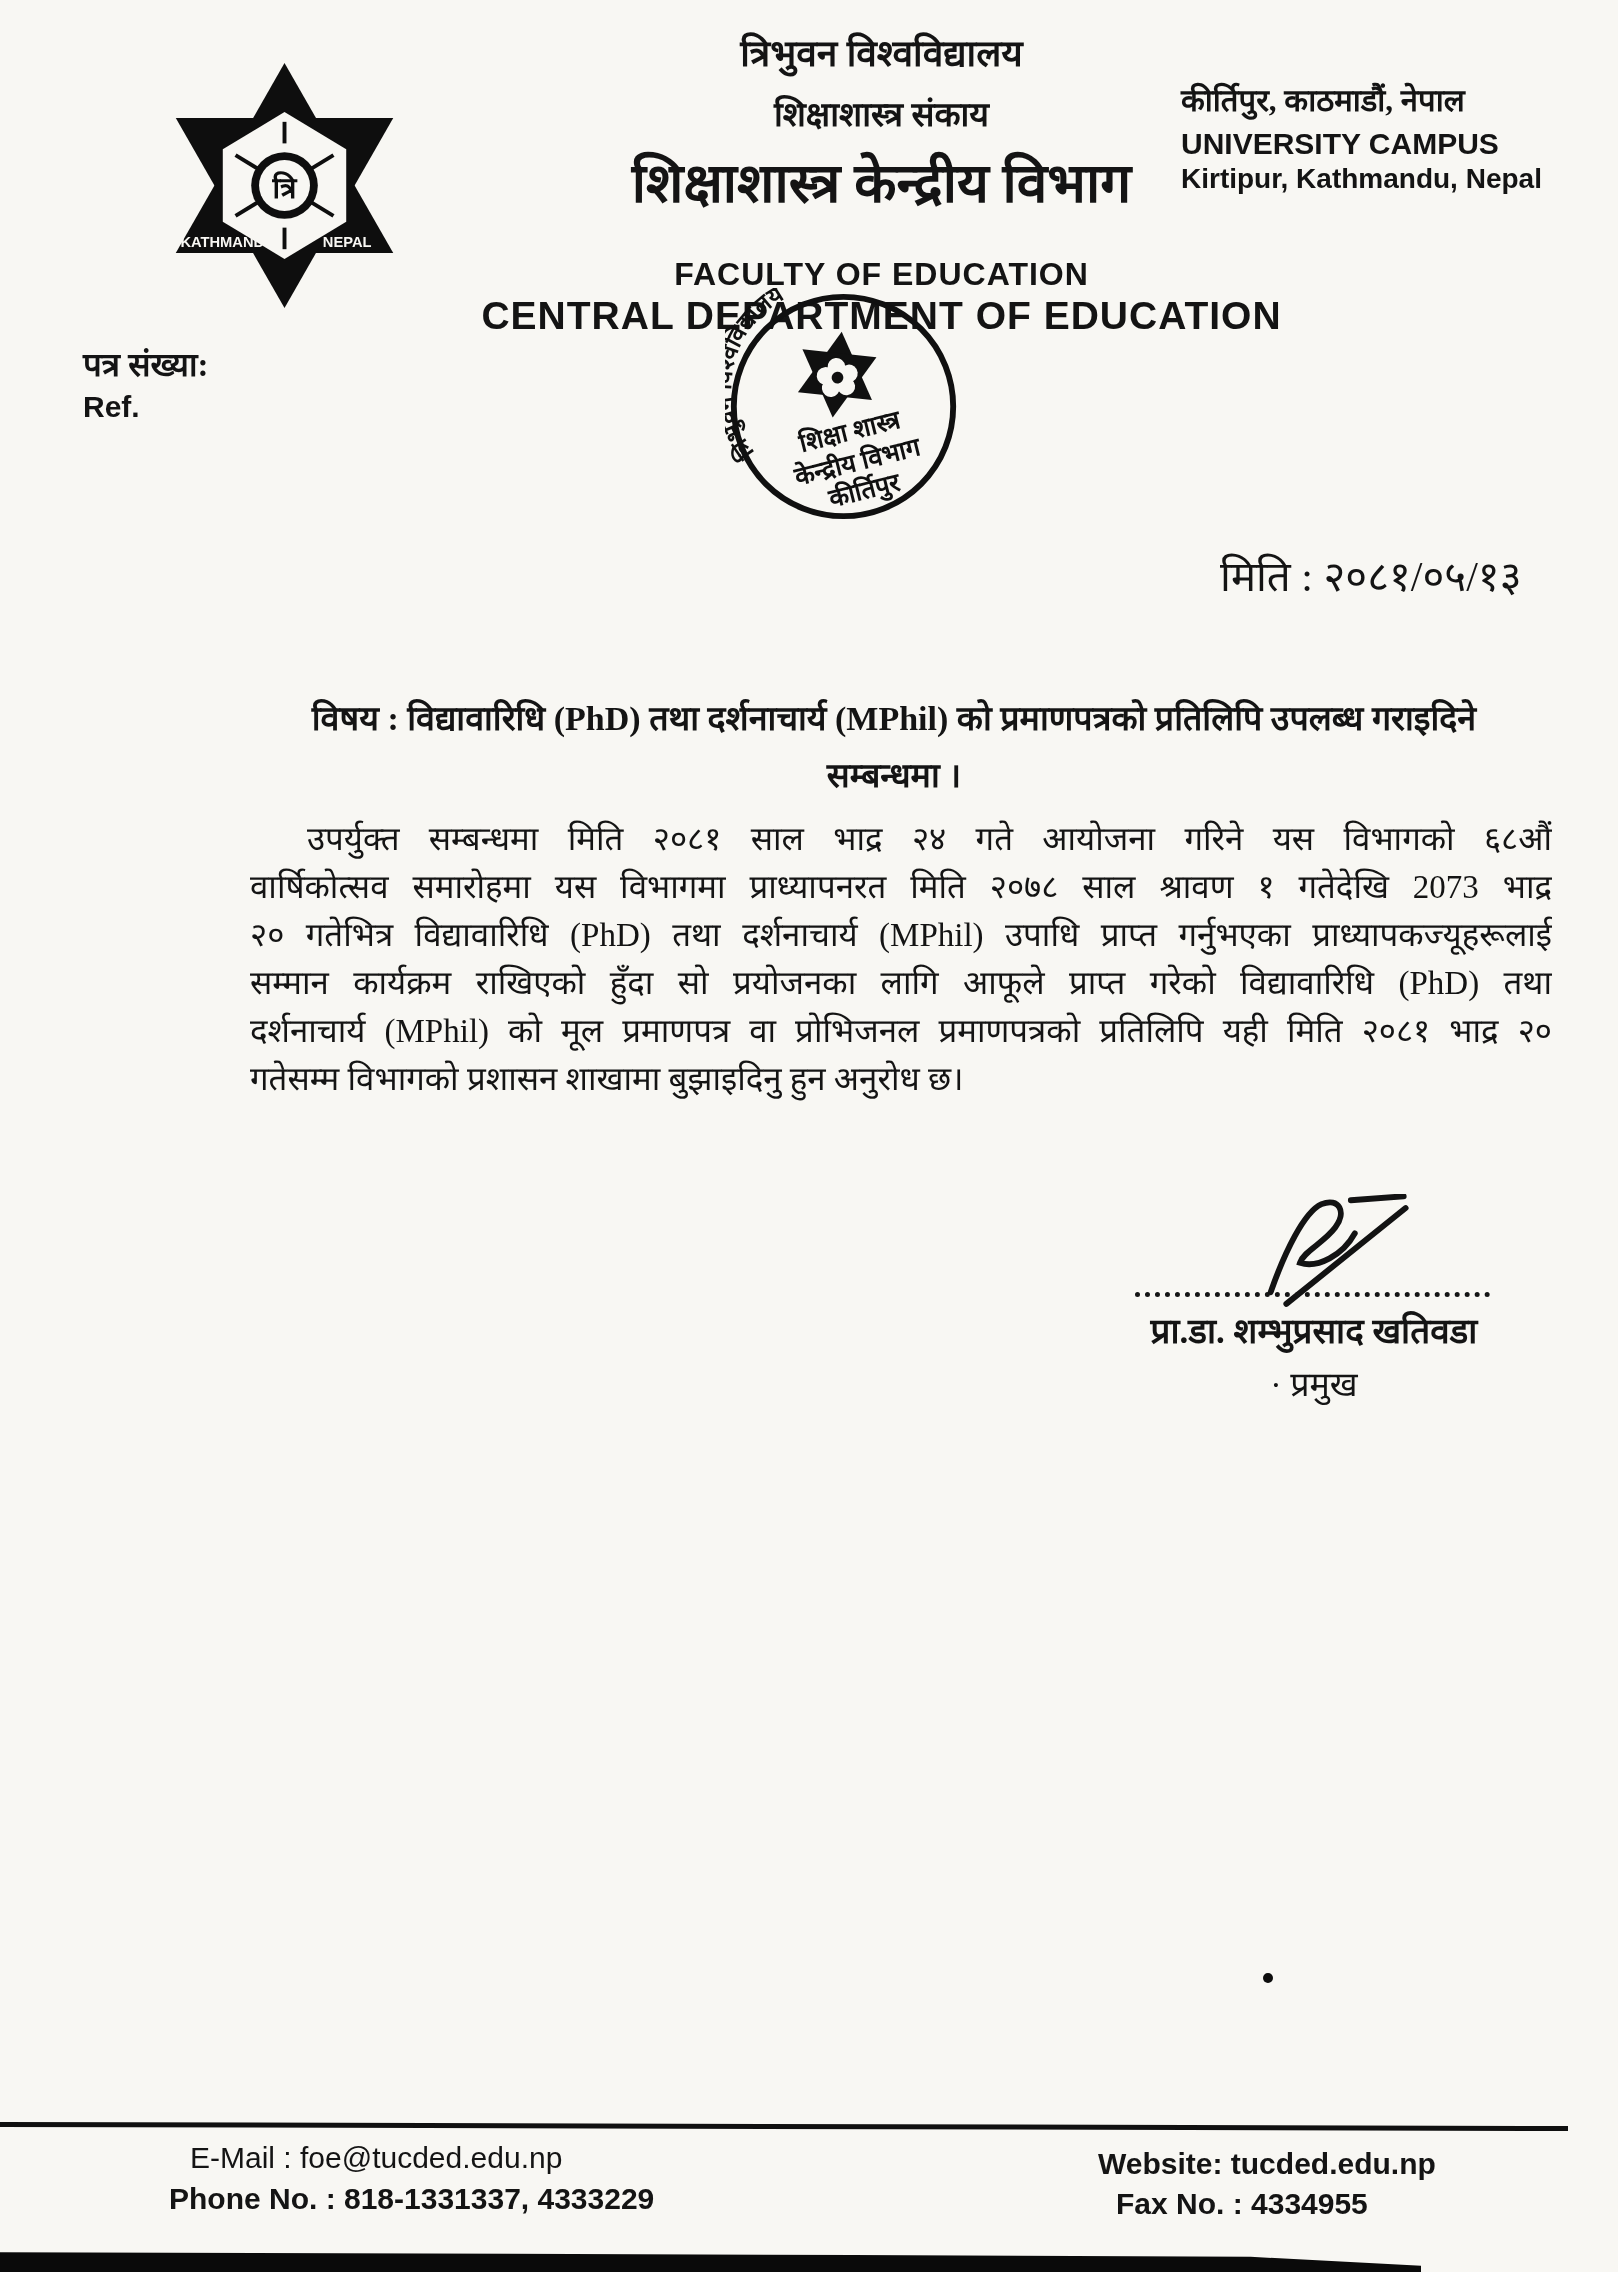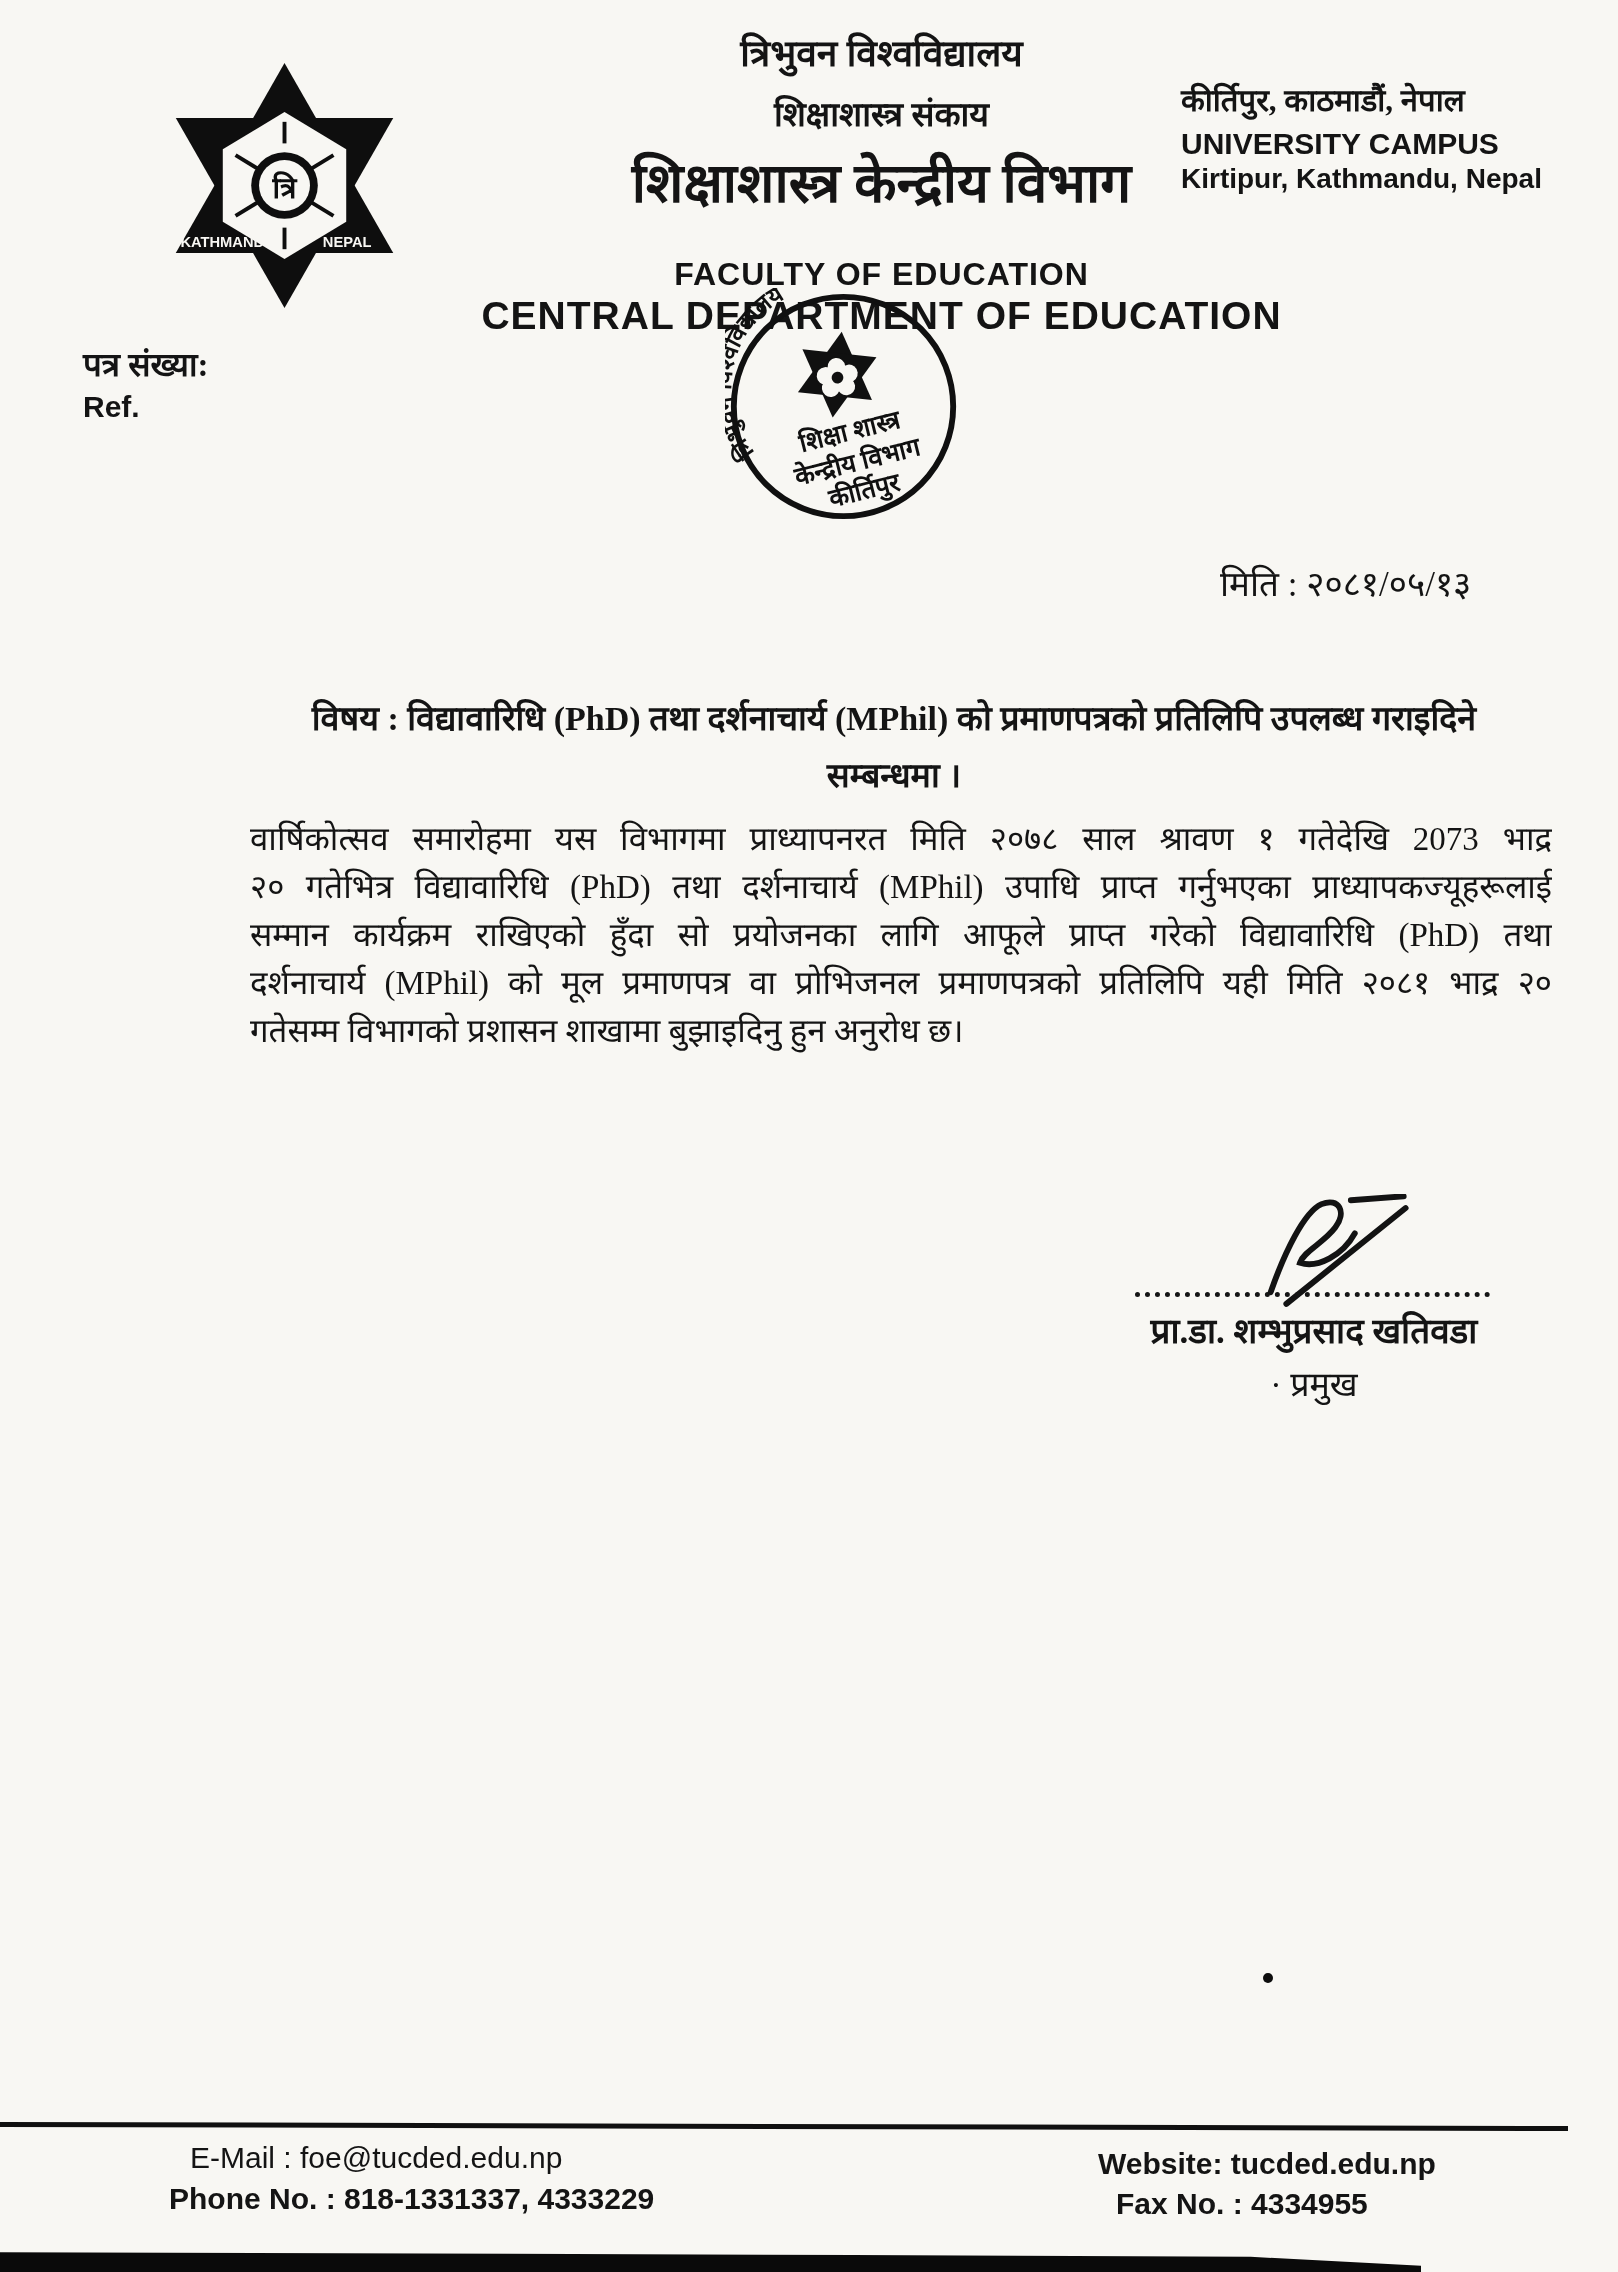--- a/index.html
+++ b/index.html
@@ -27,21 +27,21 @@
   
   .camp{left:1181px;width:431px;text-align:left;}
   .cnp1{top:25.5px;font-size:31px;font-weight:700;}
   .cnp2{top:78px;font-size:31px;font-weight:700;}
   .cen1{top:127px;font-size:30px;font-weight:700;}
   .cen2{top:163px;font-size:28px;font-weight:700;}
 
   .refnp{left:83px;top:341px;font-size:33px;font-weight:700;}
   .refen{left:83px;top:390px;font-size:30px;font-weight:700;}
 
-  .date{left:1220px;top:559px;font-size:35px;}
+  .date{left:1220px;top:546px;font-size:42px;}
 
   .subject1{left:235px;top:694px;width:1318px;text-align:center;font-size:34px;font-weight:700;}
   .subject2{left:235px;top:751px;width:1318px;text-align:center;font-size:34px;font-weight:700;}
 
   .body-wrap{left:250px;top:815px;width:1302px;font-size:33px;}
   .body-line{height:48px;line-height:48px;white-space:nowrap;}
   .jst{text-align:justify;text-align-last:justify;white-space:normal;overflow:hidden;}
   .indent{padding-left:57px;}
 
   .sig-dots{left:1135px;top:1247px;width:355px;height:45px;border-bottom:5.9px dotted #151515;}
@@ -129,20 +129,21 @@
       </g>
     </g>
   </svg>
 
   <div class="abs date dev">मिति : २०८१/०५/१३</div>
 
   <div class="abs subject1 dev">विषय : विद्यावारिधि (PhD) तथा दर्शनाचार्य (MPhil) को प्रमाणपत्रको प्रतिलिपि उपलब्ध गराइदिने</div>
   <div class="abs subject2 dev">सम्बन्धमा ।</div>
 
   <div class="abs body-wrap dev">
+    <div class="body-line jst indent">उपर्युक्त सम्बन्धमा मिति २०८१ साल भाद्र २४ गते आयोजना गरिने यस विभागको ६८औं</div>
     <div class="body-line jst">वार्षिकोत्सव समारोहमा यस विभागमा प्राध्यापनरत मिति २०७८ साल श्रावण १ गतेदेखि 2073 भाद्र</div>
     <div class="body-line jst">२० गतेभित्र विद्यावारिधि (PhD) तथा दर्शनाचार्य (MPhil) उपाधि प्राप्त गर्नुभएका प्राध्यापकज्यूहरूलाई</div>
     <div class="body-line jst">सम्मान कार्यक्रम राखिएको हुँदा सो प्रयोजनका लागि आफूले प्राप्त गरेको विद्यावारिधि (PhD) तथा</div>
     <div class="body-line jst">दर्शनाचार्य (MPhil) को मूल प्रमाणपत्र वा प्रोभिजनल प्रमाणपत्रको प्रतिलिपि यही मिति २०८१ भाद्र २०</div>
     <div class="body-line">गतेसम्म विभागको प्रशासन शाखामा बुझाइदिनु हुन अनुरोध छ।</div>
   </div>
 
   <svg class="abs" style="left:1257px;top:1194px;" width="176" height="118" viewBox="0 0 180 120">
     <g fill="none" stroke="#131313" stroke-width="6" stroke-linecap="round">
       <path d="M14,100 C28,60 48,18 66,10 C84,3 92,18 80,34 C68,50 48,58 44,70 C62,76 88,62 100,40"></path>

